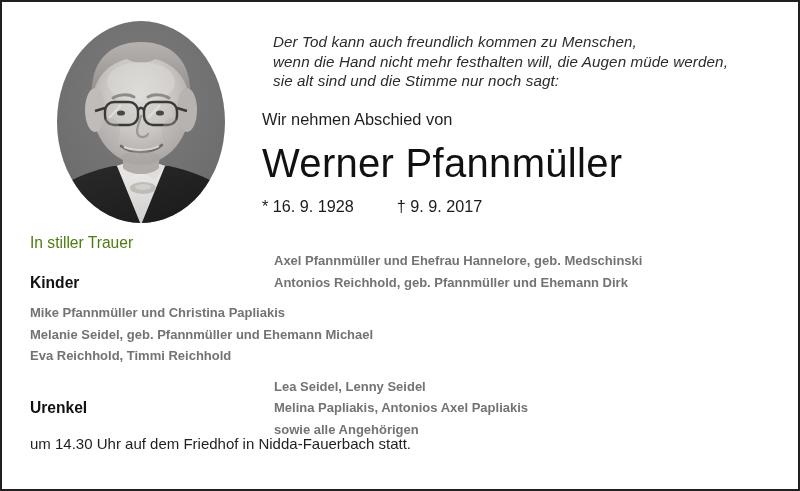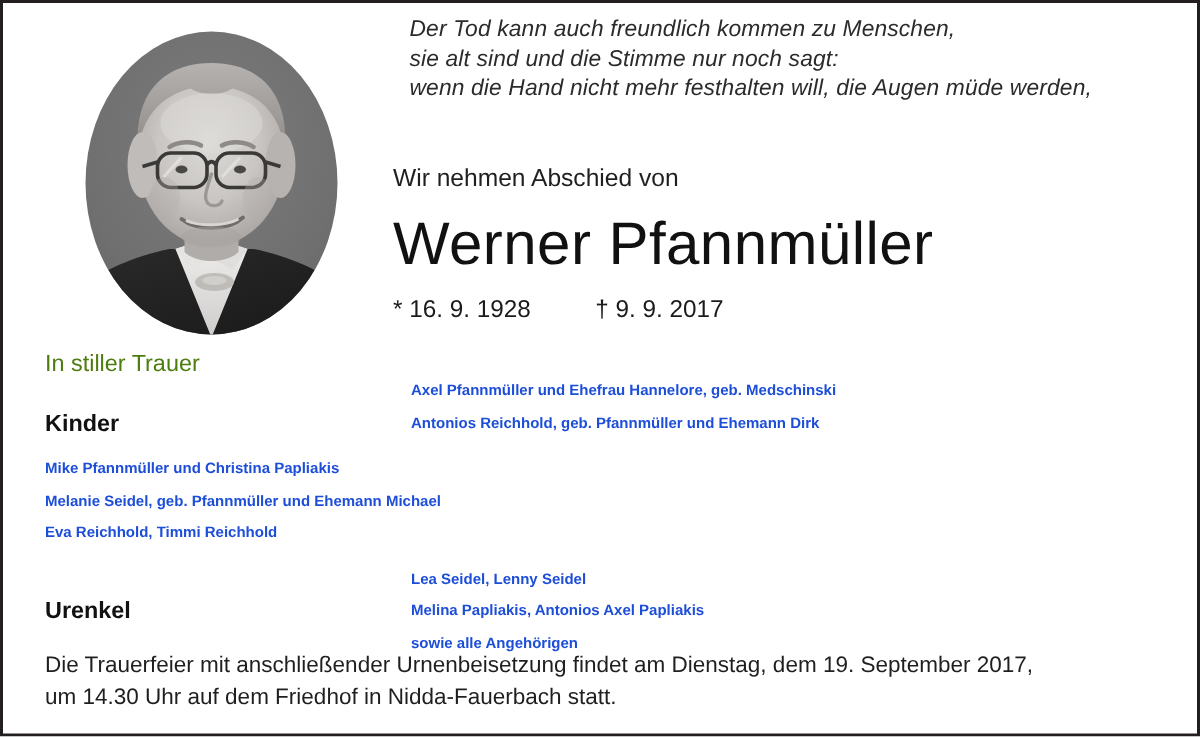--- a/index.html
+++ b/index.html
@@ -32,21 +32,21 @@
   .portrait-svg {
     display: block;
     width: 172px;
     height: 205px;
   }
 
   
   .poem {
     position: absolute;
     left: 271px;
-    top: 8px;
+    top: 30px;
     width: 505px;
     font-style: italic;
     font-size: 15.2px;
     line-height: 19.6px;
     color: #2b2b2b;
     letter-spacing: 0.1px;
   }
   .poem div { white-space: nowrap; }
 
   
@@ -102,24 +102,24 @@
   .fam-label {
     width: 244px;
     flex: 0 0 244px;
     font-size: 15.6px;
     font-weight: bold;
     line-height: 21.5px;
     color: #111111;
   }
   .fam-names {
     flex: 1 1 auto;
-    font-size: 10px;
+    font-size: 13px;
     font-weight: bold;
     line-height: 21.5px;
-    color: #1d4ed8;
+    color: #737373;
   }
   .fam-names div { white-space: nowrap; }
 
   
   .fam-label.center-1 { padding-top: 21.5px; }
   .fam-label.center-2 { padding-top: 21.5px; }
   .fam-label.center-3 { padding-top: 21.5px; }
 
   
   .service {
@@ -217,22 +217,22 @@
         <ellipse cx="86" cy="138" rx="20" ry="7" fill="#a6a29f" opacity="0.45"></ellipse>
 
         <ellipse cx="55" cy="112" rx="10" ry="14" fill="#b4b0ad" opacity="0.35"></ellipse>
         <ellipse cx="117" cy="112" rx="10" ry="14" fill="#b4b0ad" opacity="0.35"></ellipse>
       </g>
     </svg>
   </div>
 
   <div class="poem">
     <div>Der Tod kann auch freundlich kommen zu Menschen,</div>
+    <div>wenn die Hand nicht mehr festhalten will, die Augen müde werden,</div>
     <div>sie alt sind und die Stimme nur noch sagt:</div>
-    <div>wenn die Hand nicht mehr festhalten will, die Augen müde werden,</div>
   </div>
 
   <div class="announce">
     <div class="announce-lead">Wir nehmen Abschied von</div>
     <div class="deceased-name">Werner Pfannmüller</div>
     <div class="dates">
       <span>* 16. 9. 1928</span>
       <span class="sep"></span>
       <span>† 9. 9. 2017</span>
     </div>
@@ -263,17 +263,16 @@
       <div class="fam-names">
         <div>Lea Seidel, Lenny Seidel</div>
         <div>Melina Papliakis, Antonios Axel Papliakis</div>
         <div>sowie alle Angehörigen</div>
       </div>
     </div>
 
   </div>
 
   <div class="service">
-    <div>Die Trauerfeier mit anschließender Urnenbeisetzung findet am Dienstag, dem 19. September 2017,</div>
     <div>um 14.30 Uhr auf dem Friedhof in Nidda-Fauerbach statt.</div>
   </div>
 
 </div>
 
 </body></html>

